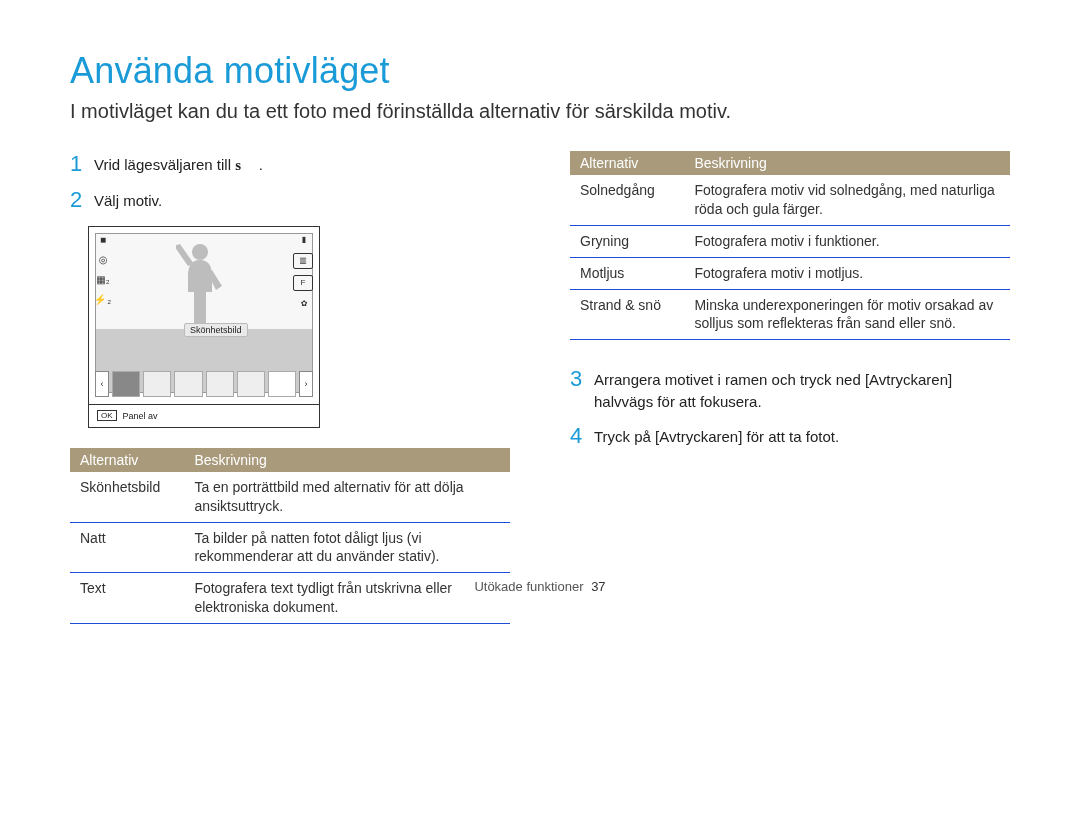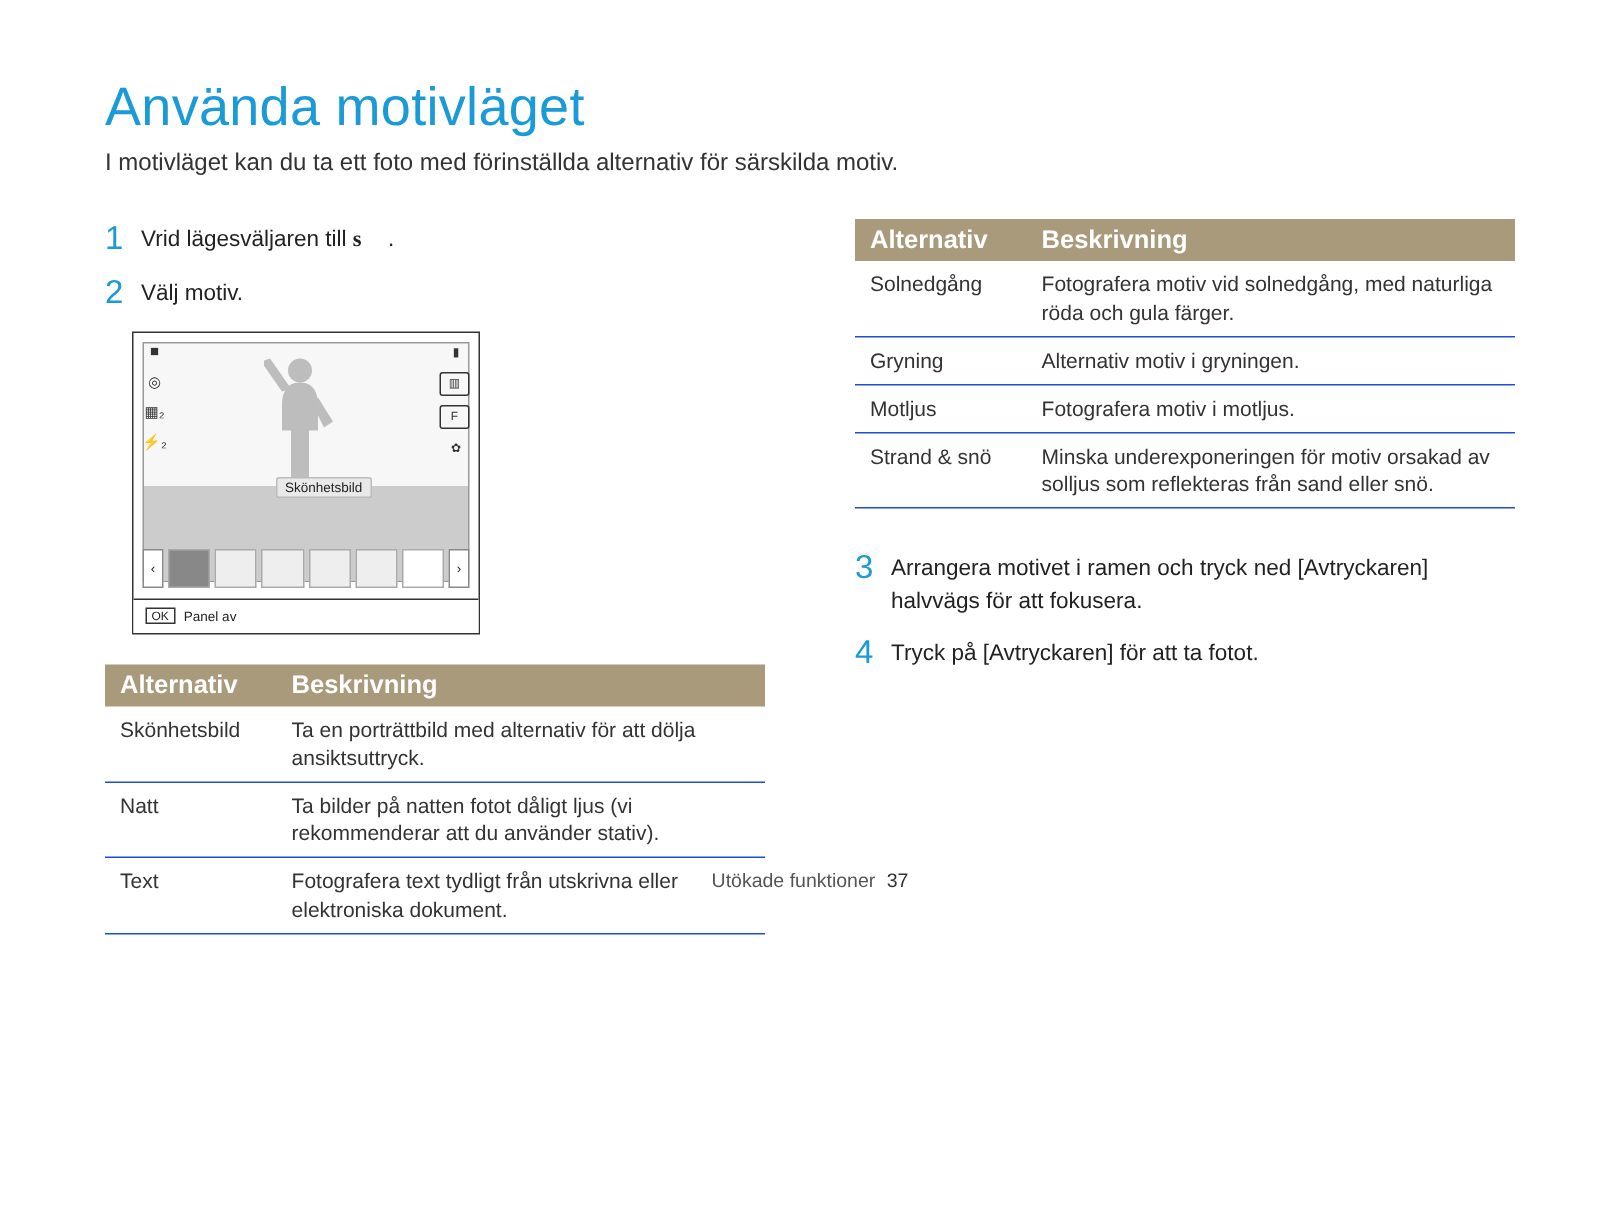--- a/index.html
+++ b/index.html
@@ -19,21 +19,21 @@
     box-sizing: border-box;
   }
   h1.title {
     color: #1a9bd7;
     font-weight: 400;
     font-size: 36px;
     margin: 0 0 8px 0;
     letter-spacing: 0.2px;
   }
   .subtitle {
-    font-size: 16px;
+    font-size: 20px;
     color: #333;
     margin-bottom: 28px;
   }
   .columns {
     display: flex;
     gap: 60px;
   }
   .col {
     flex: 1 1 0;
     min-width: 0;
@@ -150,24 +150,24 @@
   }
   
   table.opt {
     width: 100%;
     border-collapse: collapse;
     font-size: 14px;
   }
   table.opt th {
     background: #a89a7b;
     color: #fff;
-    font-weight: 700;
+    font-weight: 400;
     text-align: left;
     padding: 4px 10px;
-    font-size: 17px;
+    font-size: 14px;
   }
   table.opt td {
     padding: 6px 10px;
     vertical-align: top;
     border-bottom: 1px solid #1d4ed8;
     color: #333;
     line-height: 1.35;
   }
   table.opt td:first-child {
     width: 26%;
@@ -283,21 +283,21 @@
             <th>Beskrivning</th>
           </tr>
         </thead>
         <tbody>
           <tr>
             <td>Solnedgång</td>
             <td>Fotografera motiv vid solnedgång, med naturliga röda och gula färger.</td>
           </tr>
           <tr>
             <td>Gryning</td>
-            <td>Alternativ motiv i gryningen.</td>
+            <td>Fotografera motiv i funktioner.</td>
           </tr>
           <tr>
             <td>Motljus</td>
             <td>Fotografera motiv i motljus.</td>
           </tr>
           <tr>
             <td>Strand &amp; snö</td>
             <td>Minska underexponeringen för motiv orsakad av solljus som reflekteras från sand eller snö.</td>
           </tr>
         </tbody>

